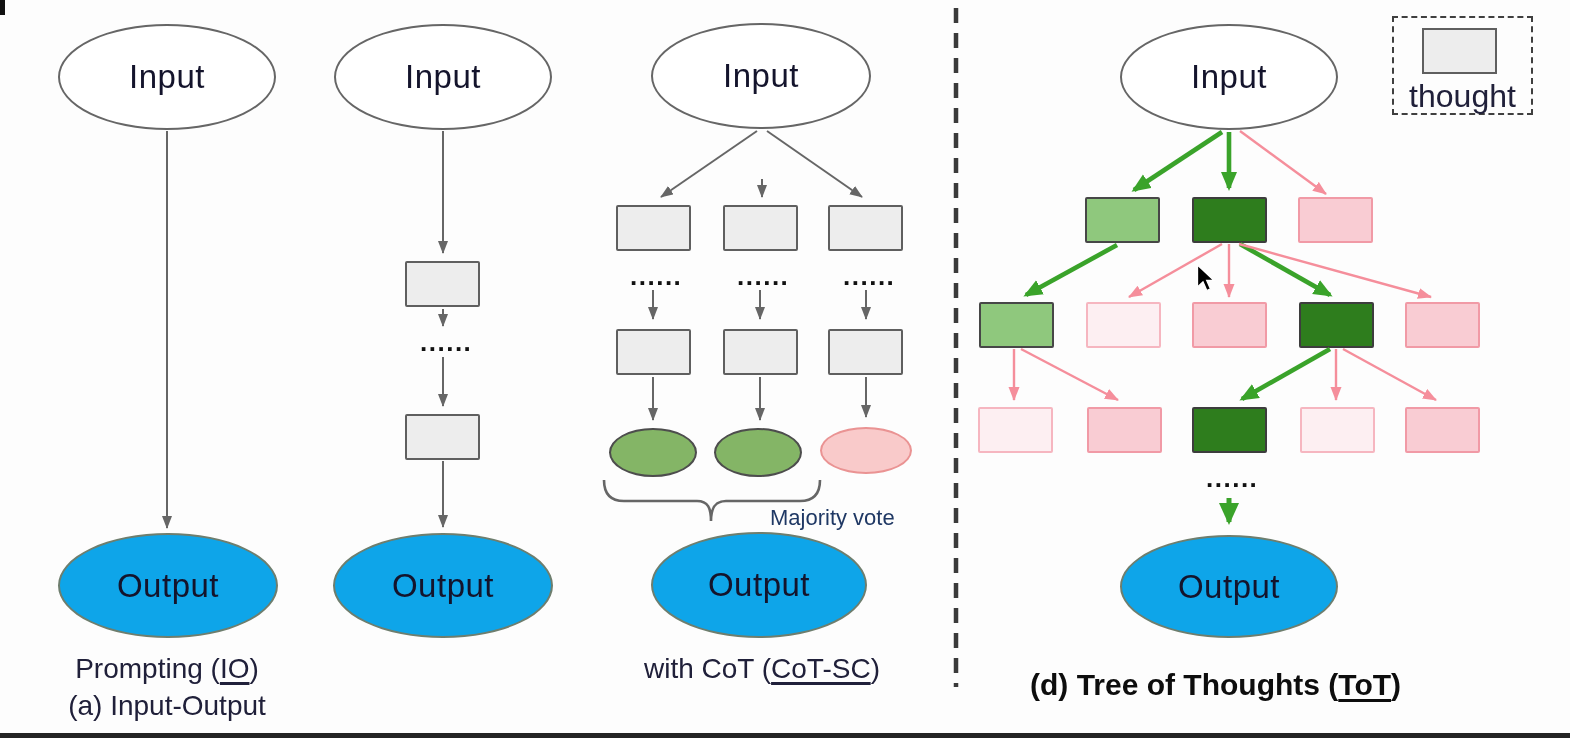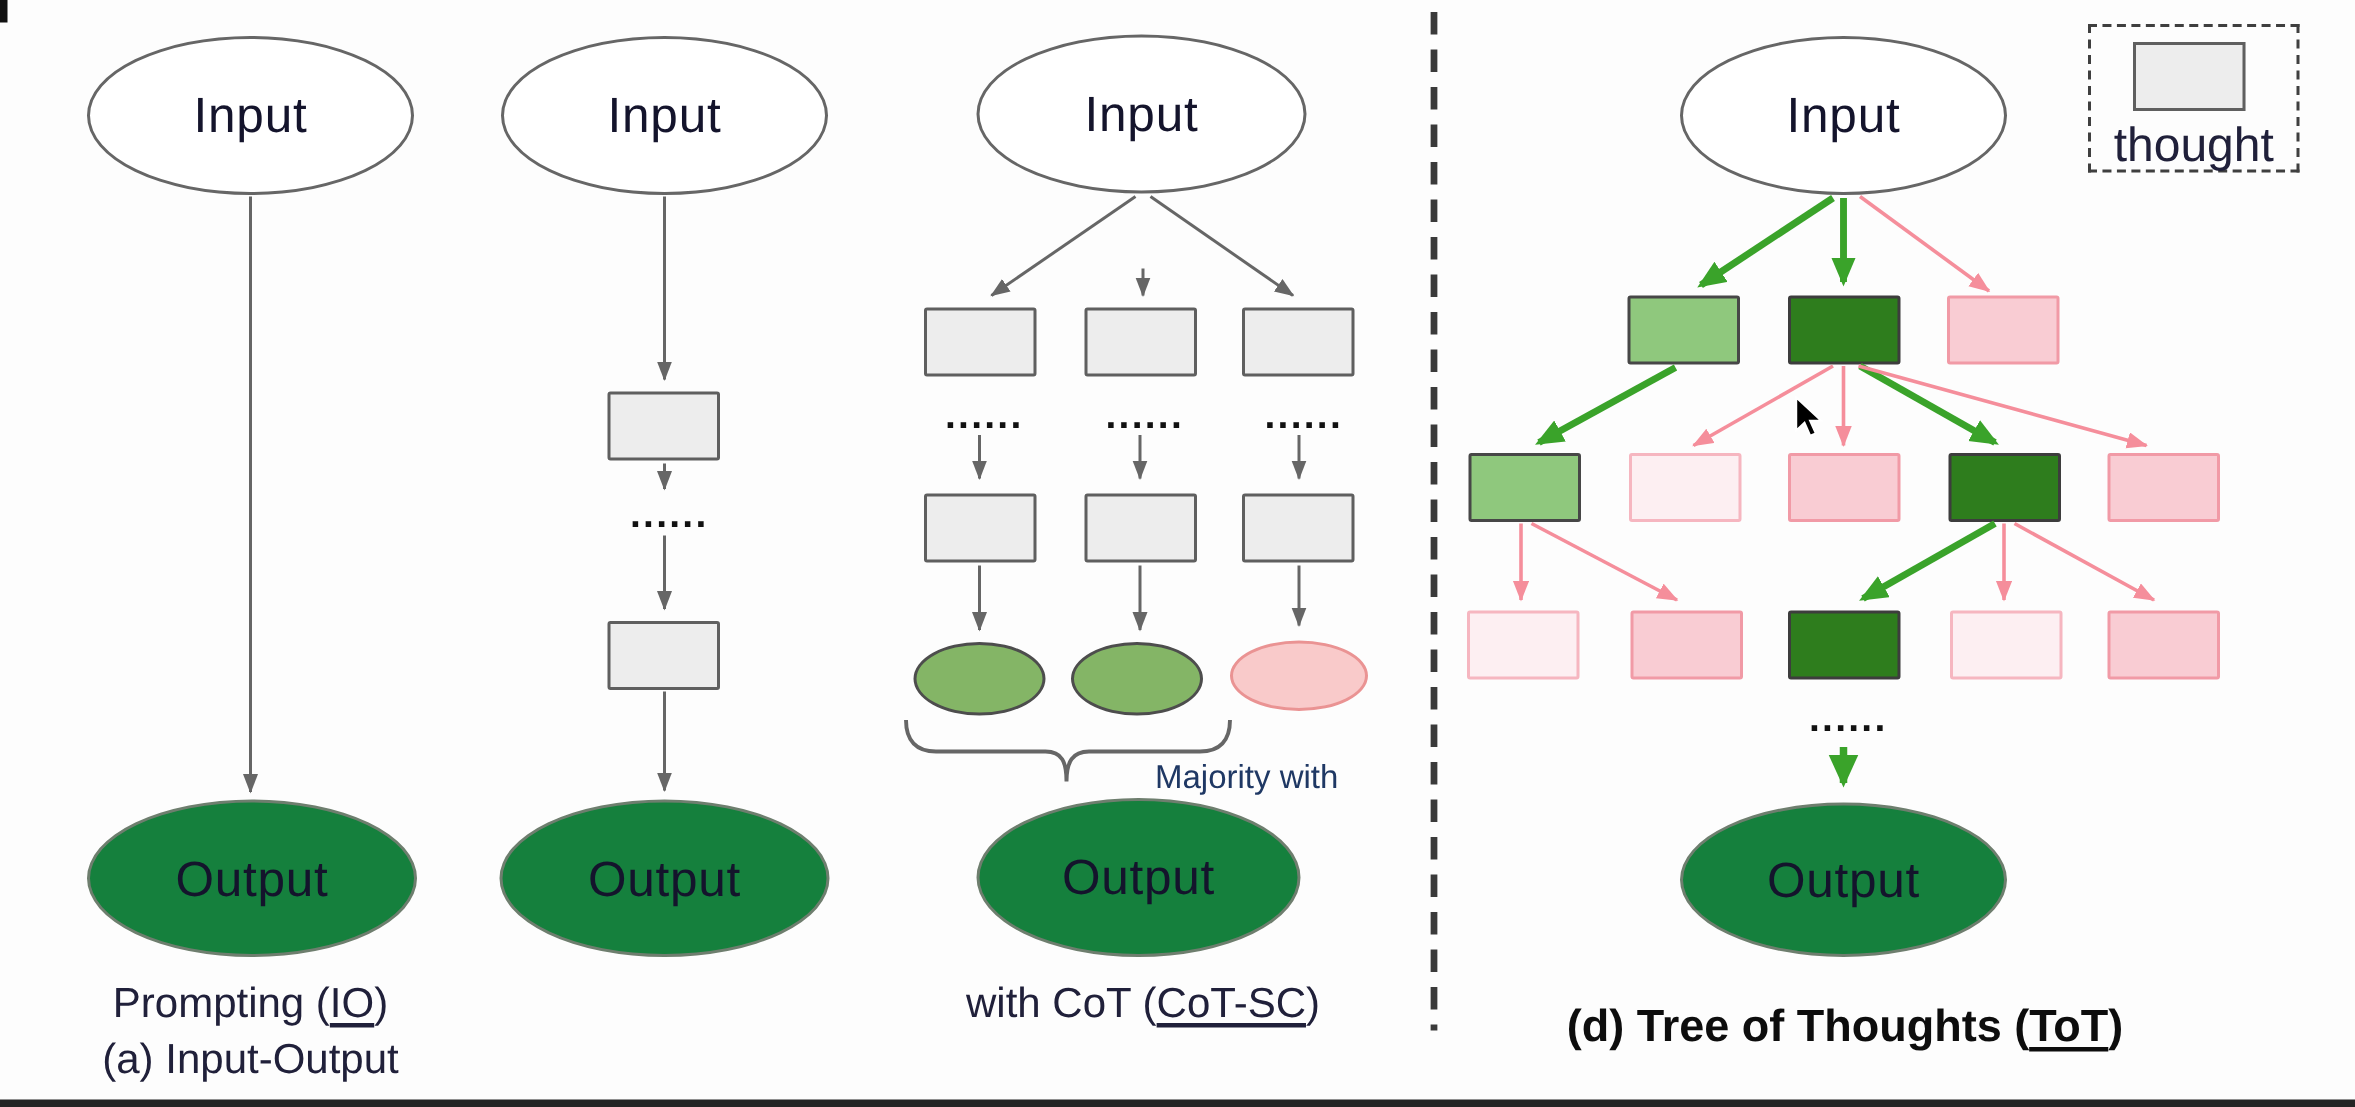--- a/index.html
+++ b/index.html
@@ -1,35 +1,35 @@
 <!DOCTYPE html>
 <html><head>
 <meta charset="utf-8">
 <style>
   html,body{margin:0;padding:0;background:#fdfdfd;}
   .canvas{position:relative;width:1570px;height:738px;overflow:hidden;
           font-family:"Liberation Sans", sans-serif;background:#fdfdfd;}
   .edges{position:absolute;left:0;top:0;width:1570px;height:738px;pointer-events:none;z-index:3;}
   .shape{position:absolute;display:flex;align-items:center;justify-content:center;box-sizing:border-box;z-index:2;}
   .ellipse{border-radius:50%;border:2px solid #666;background:#fff;}
-  .out-ellipse{background:#15803d;border:2px solid #6e7e6e;}
+  .out-ellipse{background:#0ea5e9;border:2px solid #6e7e6e;}
   .node-label{font-size:33px;color:#14142c;letter-spacing:0.5px;}
   .tbox{position:absolute;width:75px;height:46px;box-sizing:border-box;border-radius:2px;z-index:2;}
   .gray  {background:#ededed;border:2px solid #5f5f5f;}
   .lgreen{background:#8fc87d;border:2px solid #474747;}
   .dgreen{background:#2e7d1d;border:2px solid #3d3d3d;}
   .pink  {background:#f9ccd3;border:2px solid #f19aa6;}
   .ppale {background:#fdeff2;border:2px solid #f6b6c0;}
   .pinke {background:#f9caca;border:2px solid #ea9393;}
   .greene{background:#84b566;border:2px solid #4d4d4d;}
   .dots{position:absolute;z-index:2;font-size:26px;font-weight:900;letter-spacing:1.5px;
         color:#111;line-height:10px;height:12px;}
   .cap{position:absolute;z-index:2;text-align:center;font-size:28px;line-height:37px;color:#20203a;}
   .cap .u, .capd .u{text-decoration:underline;text-decoration-thickness:3px;text-underline-offset:4px;}
-  .capd{position:absolute;z-index:2;text-align:center;font-size:30px;font-weight:700;color:#0d0d0d;}
+  .capd{position:absolute;z-index:2;font-size:30px;font-weight:700;color:#0d0d0d;}
   .legend{position:absolute;left:1392px;top:16px;width:141px;height:99px;box-sizing:border-box;
           border:2.5px dashed #3f3f3f;z-index:2;}
   .legend .lbox{position:absolute;left:28px;top:10px;width:75px;height:46px;box-sizing:border-box;
           background:#ededed;border:2px solid #5f5f5f;}
   .legend .ltxt{position:absolute;left:0;top:60px;width:100%;text-align:center;
           font-size:32px;color:#20203a;}
   .mvote{position:absolute;left:770px;top:505px;width:160px;z-index:2;font-size:22px;color:#1f3864;}
   .cursor{position:absolute;left:1196px;top:264px;z-index:5;}
   .crt-bar{position:absolute;left:0;top:733px;width:1570px;height:5px;background:#242424;z-index:6;}
   .crt-notch{position:absolute;left:0;top:0;width:5px;height:15px;background:#111;z-index:6;}
@@ -129,21 +129,21 @@
   <div class="tbox gray" style="left:828px;top:205px"></div>
   <div class="dots" style="left:630px;top:271px">......</div>
   <div class="dots" style="left:737px;top:271px">......</div>
   <div class="dots" style="left:843px;top:271px">......</div>
   <div class="tbox gray" style="left:616px;top:329px"></div>
   <div class="tbox gray" style="left:723px;top:329px"></div>
   <div class="tbox gray" style="left:828px;top:329px"></div>
   <div class="shape ellipse greene" style="left:609px;top:428px;width:88px;height:49px"></div>
   <div class="shape ellipse greene" style="left:714px;top:428px;width:88px;height:49px"></div>
   <div class="shape ellipse pinke" style="left:820px;top:427px;width:92px;height:47px"></div>
-  <div class="mvote">Majority with</div>
+  <div class="mvote">Majority vote</div>
   <div class="shape ellipse out-ellipse" style="left:651px;top:532px;width:216px;height:106px">
     <span class="node-label">Output</span>
   </div>
   <div class="cap" style="left:615px;top:650px;width:294px">
     <div><span>with CoT (</span><span class="u">CoT-SC</span><span>)</span></div>
   </div>
 
   <div class="shape ellipse" style="left:1120px;top:24px;width:218px;height:106px">
     <span class="node-label">Input</span>
   </div>

